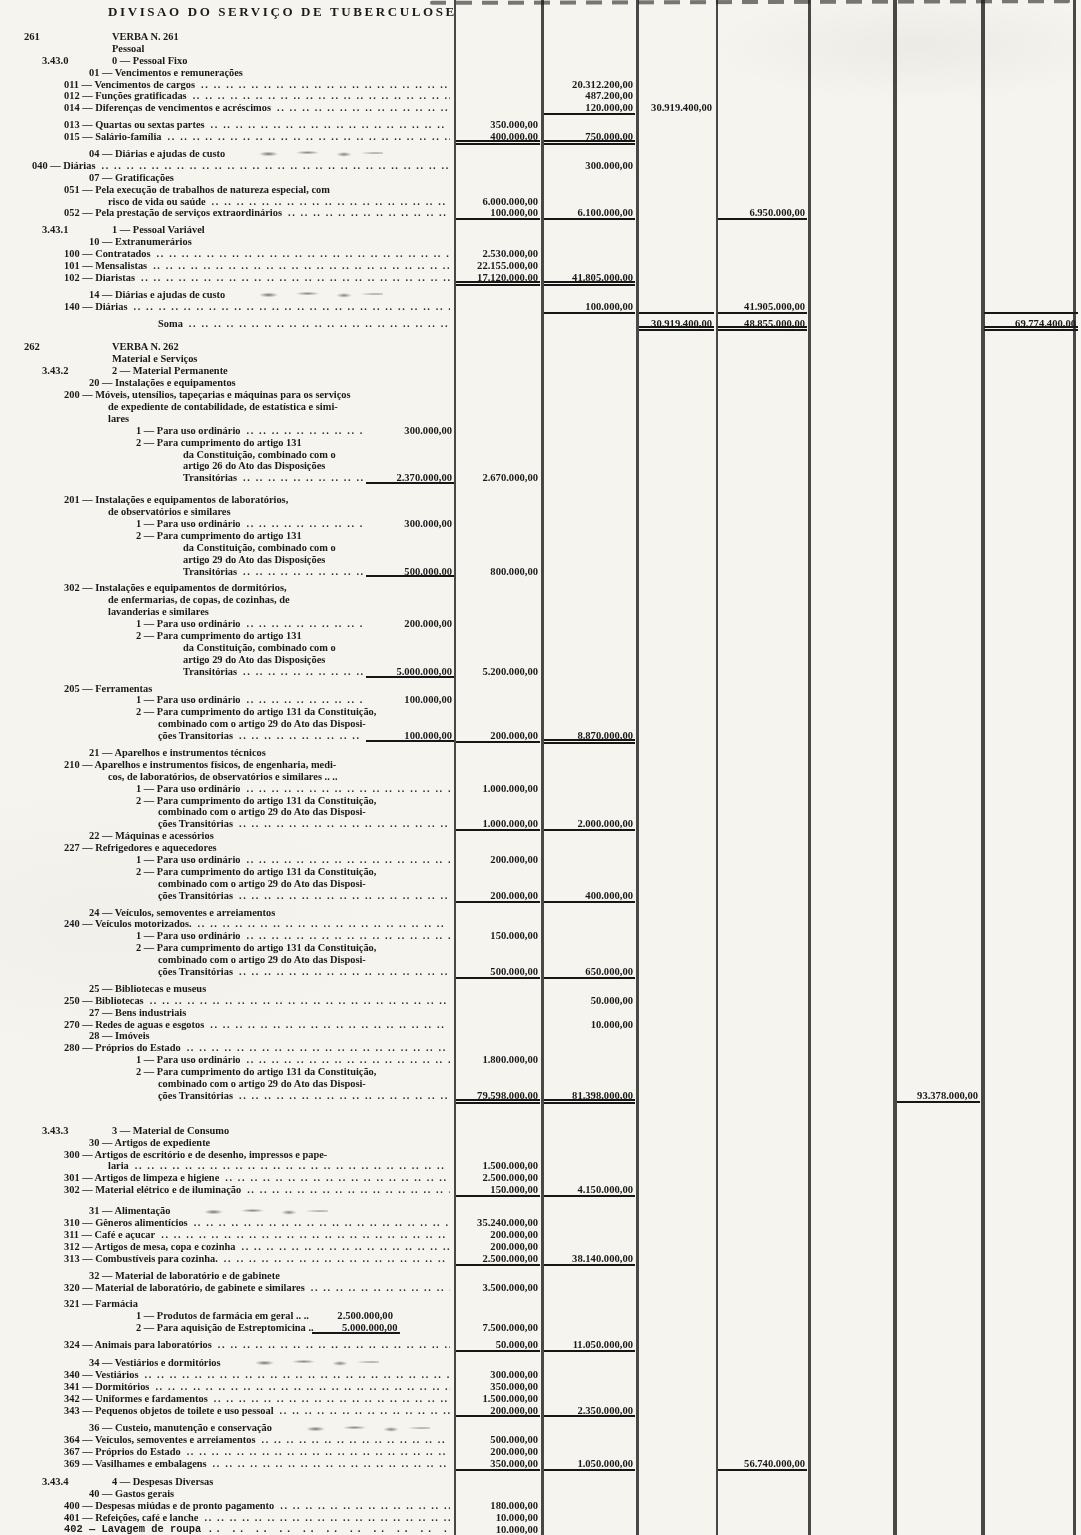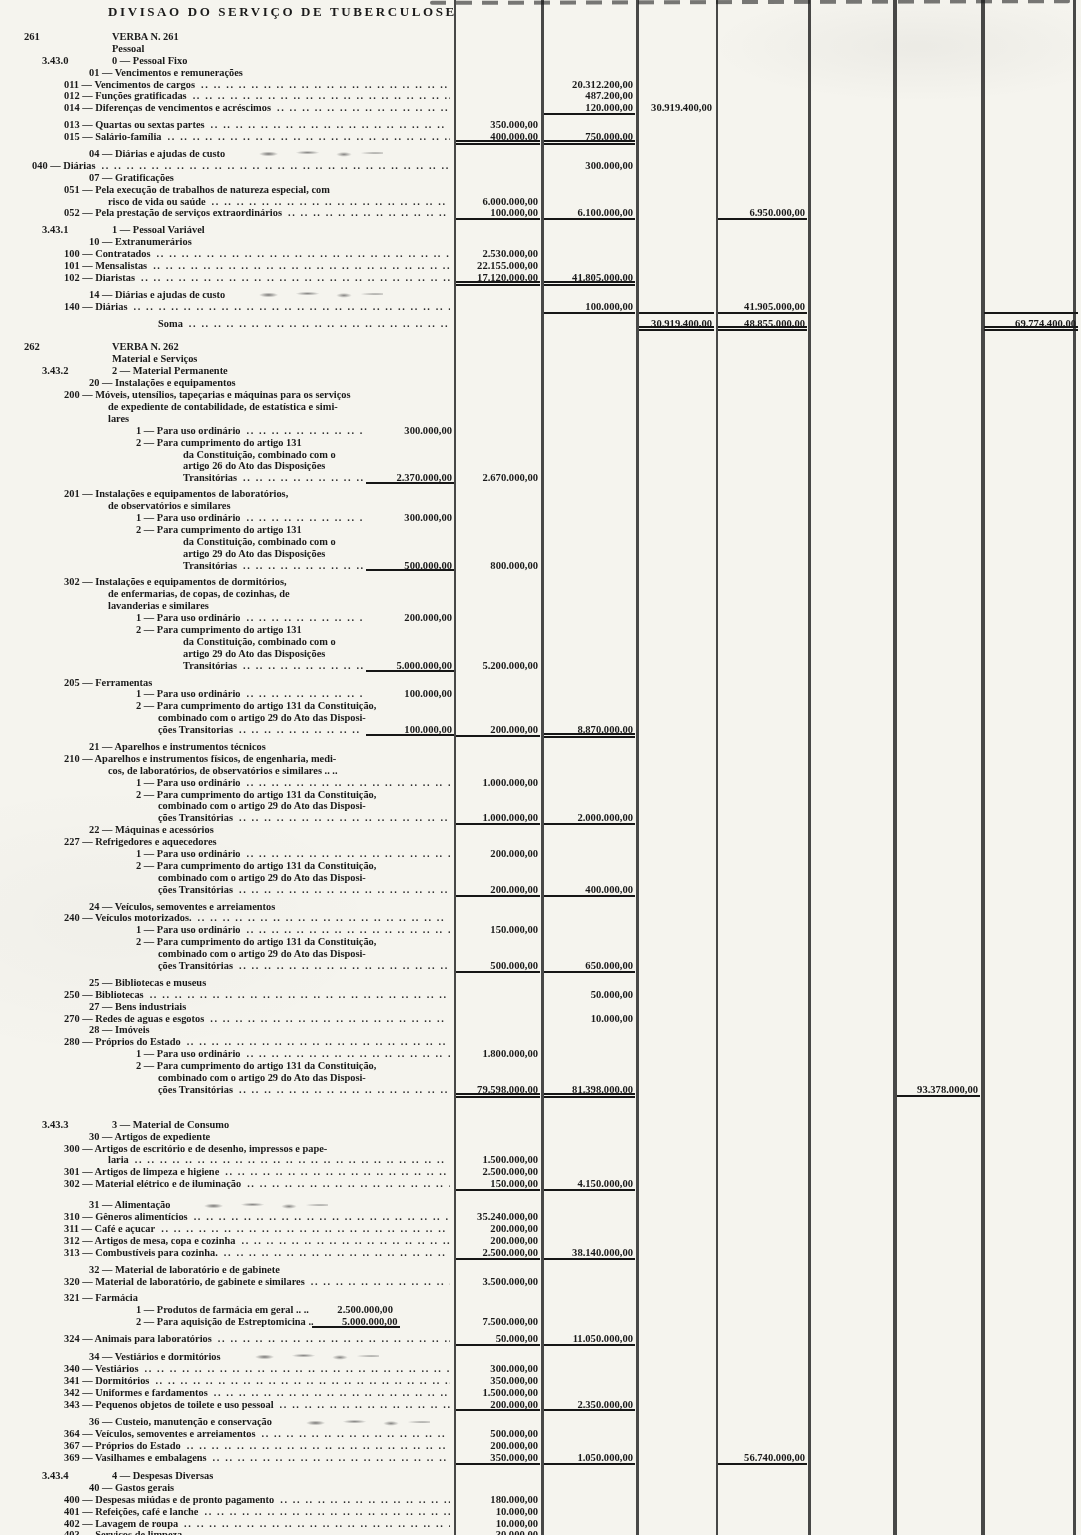--- a/index.html
+++ b/index.html
@@ -478,21 +478,21 @@
           <span class="sub subru">2.370.000,00</span>
         </div>
         <div class="cell ca">2.670.000,00</div>
         <div class="cell cb"></div>
         <div class="cell cc"></div>
         <div class="cell cd"></div>
         <div class="cell ce"></div>
         <div class="cell cf"></div>
         <div class="cell cg"></div>
       </div>
-      <div class="row" style="margin-top: 4px; flex-direction: column;">
+      <div class="row" style="margin-top: 10px; flex-direction: column;">
         <div class="desc" style="padding-left: 64px;">
           <span class="txt">201 — Instalações e equipamentos de laboratórios,</span>
         </div>
         <div class="cell ca"></div>
         <div class="cell cb"></div>
         <div class="cell cc"></div>
         <div class="cell cd"></div>
         <div class="cell ce"></div>
         <div class="cell cf"></div>
         <div class="cell cg"></div>
@@ -1476,21 +1476,21 @@
         </div>
         <div class="cell ca">10.000,00</div>
         <div class="cell cb"></div>
         <div class="cell cc"></div>
         <div class="cell cd"></div>
         <div class="cell ce"></div>
         <div class="cell cf"></div>
         <div class="cell cg"></div>
       </div>
       <div class="row">
-        <div class="desc" style="padding-left: 64px;">
+        <div class="desc" style="padding-left: 64px; font-family: Liberation Mono, monospace;">
           <span class="txt">402 — Lavagem de roupa</span>
           <span class="leader"></span>
         </div>
         <div class="cell ca">10.000,00</div>
         <div class="cell cb"></div>
         <div class="cell cc"></div>
         <div class="cell cd"></div>
         <div class="cell ce"></div>
         <div class="cell cf"></div>
         <div class="cell cg"></div>

